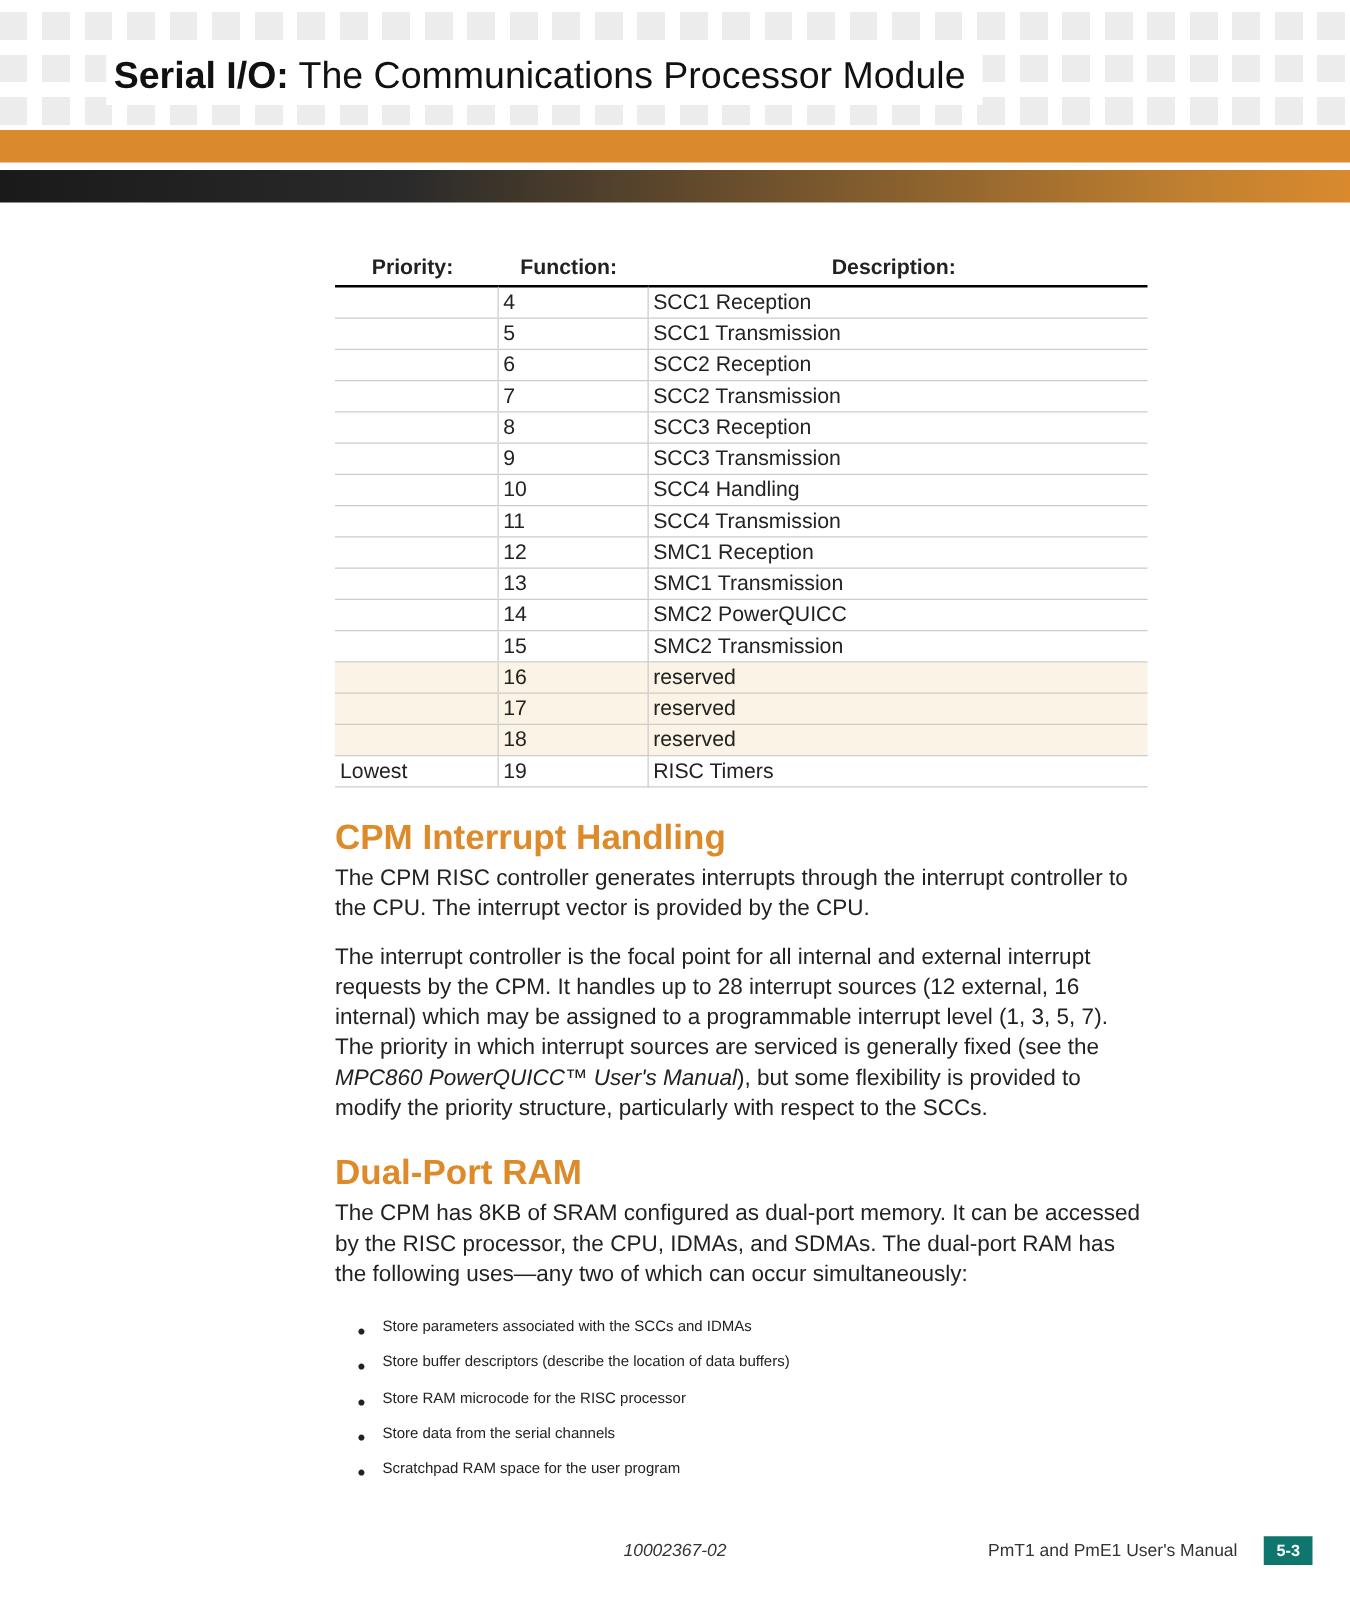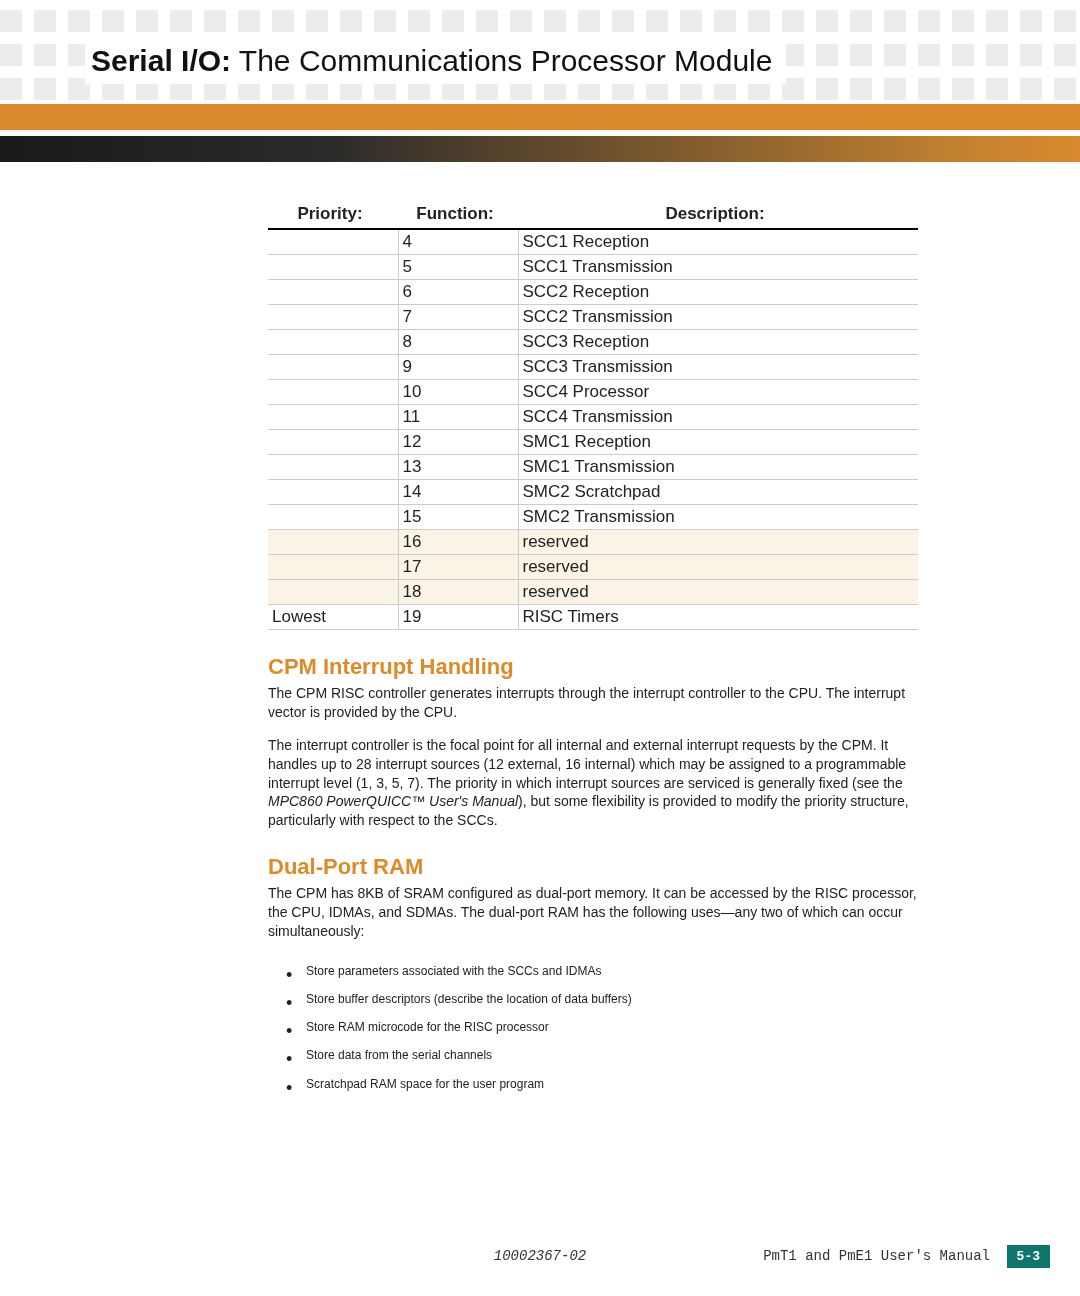--- a/index.html
+++ b/index.html
@@ -74,27 +74,27 @@
   table.priority th.col2 { width:120px; }
   table.priority td {
     padding:2px 10px 2px 4px;
     border-bottom:1px solid #ccc;
     font-size:17px;
   }
   table.priority td.col2 { border-left:1px solid #ccc; border-right:1px solid #ccc; }
   table.priority tr.reserved td { background:#fbf3e5;margin-top:40px; }
   h3.section {
     color:#dd8a2a;
-    font-size:22px;
+    font-size:28px;
     font-weight:700;
     margin-top:24px;
     margin-bottom:4px;
   }
   p.body {
-    font-size:14px;
+    font-size:18px;
     line-height:1.35;
     margin-bottom:14px;
   }
   p.body span.ital { font-style: italic; }
   ul.uses {
     list-style: none;
     padding-left: 22px;
     font-size:12px;
     margin-top:16px;
   }
@@ -105,24 +105,23 @@
   }
   ul.uses li::before {
     content:"•";
     position:absolute;
     left:-4px;
     top:6px;
     font-size:18px;
   }
   .footer {
     position:absolute;
-    bottom:24px;
+    bottom:40px;
     left:0; right:0;
     height:24px;
-    font-family:Liberation Mono, monospace;
   }
   .doc-id {
     position:absolute;
     left:50%;
     transform:translateX(-50%);
     font-style:italic;
     font-size:14px;
     color:#333;
   }
   .manual-name {
@@ -195,41 +194,41 @@
           <td class="col3">SCC3 Reception</td>
         </tr>
         <tr>
           <td class="col1"></td>
           <td class="col2">9</td>
           <td class="col3">SCC3 Transmission</td>
         </tr>
         <tr>
           <td class="col1"></td>
           <td class="col2">10</td>
-          <td class="col3">SCC4 Processor</td>
+          <td class="col3">SCC4 Handling</td>
         </tr>
         <tr>
           <td class="col1"></td>
           <td class="col2">11</td>
           <td class="col3">SCC4 Transmission</td>
         </tr>
         <tr>
           <td class="col1"></td>
           <td class="col2">12</td>
           <td class="col3">SMC1 Reception</td>
         </tr>
         <tr>
           <td class="col1"></td>
           <td class="col2">13</td>
           <td class="col3">SMC1 Transmission</td>
         </tr>
         <tr>
           <td class="col1"></td>
           <td class="col2">14</td>
-          <td class="col3">SMC2 Scratchpad</td>
+          <td class="col3">SMC2 PowerQUICC</td>
         </tr>
         <tr>
           <td class="col1"></td>
           <td class="col2">15</td>
           <td class="col3">SMC2 Transmission</td>
         </tr>
         <tr class="reserved">
           <td class="col1"></td>
           <td class="col2">16</td>
           <td class="col3">reserved</td>

